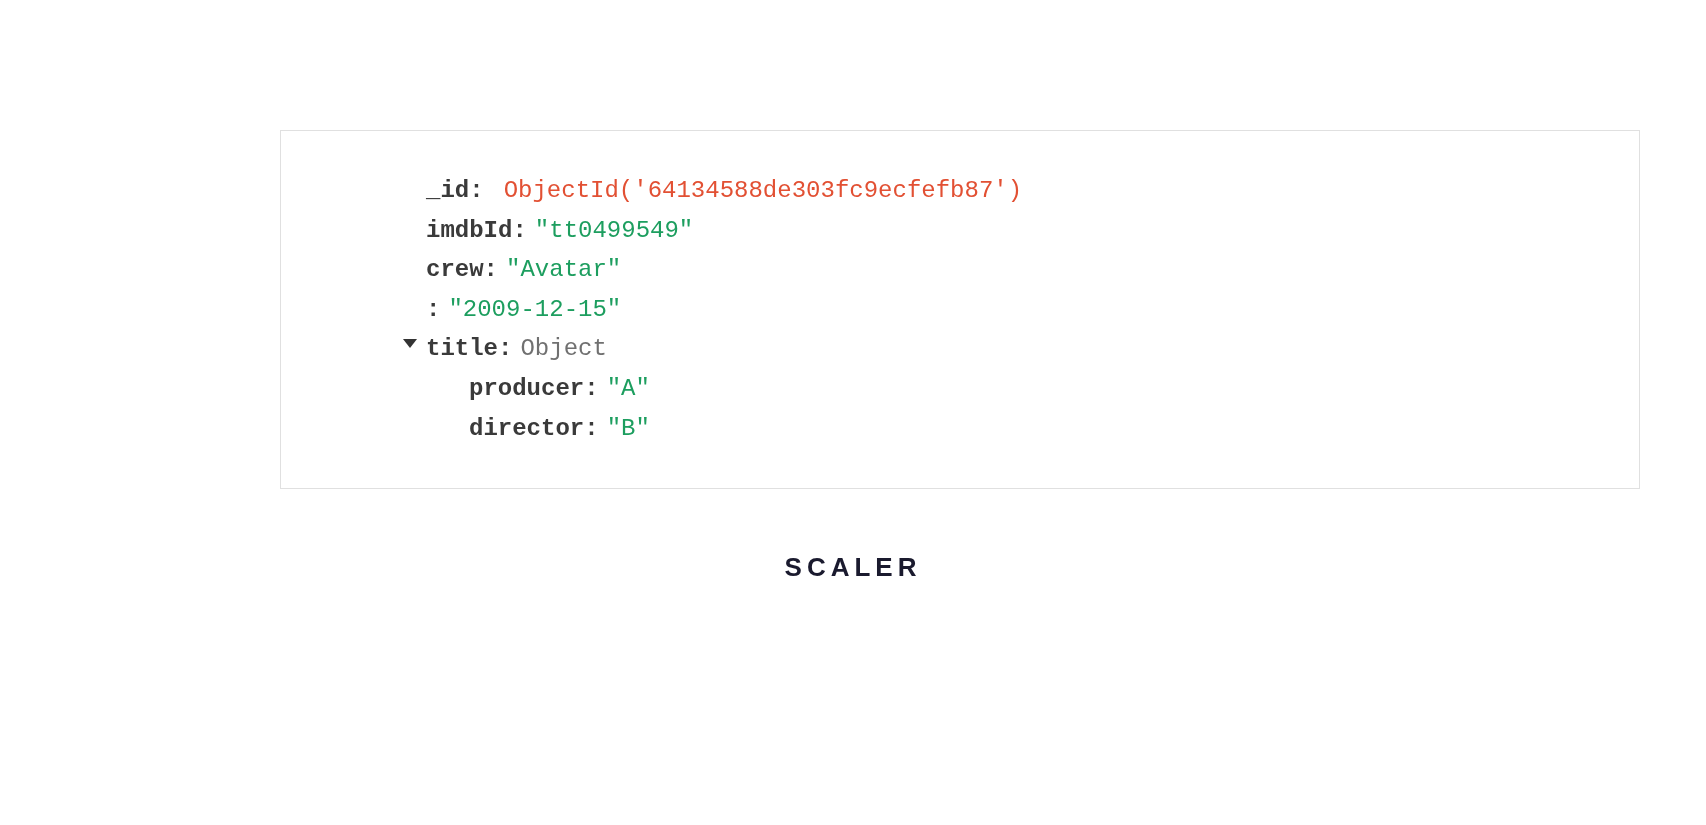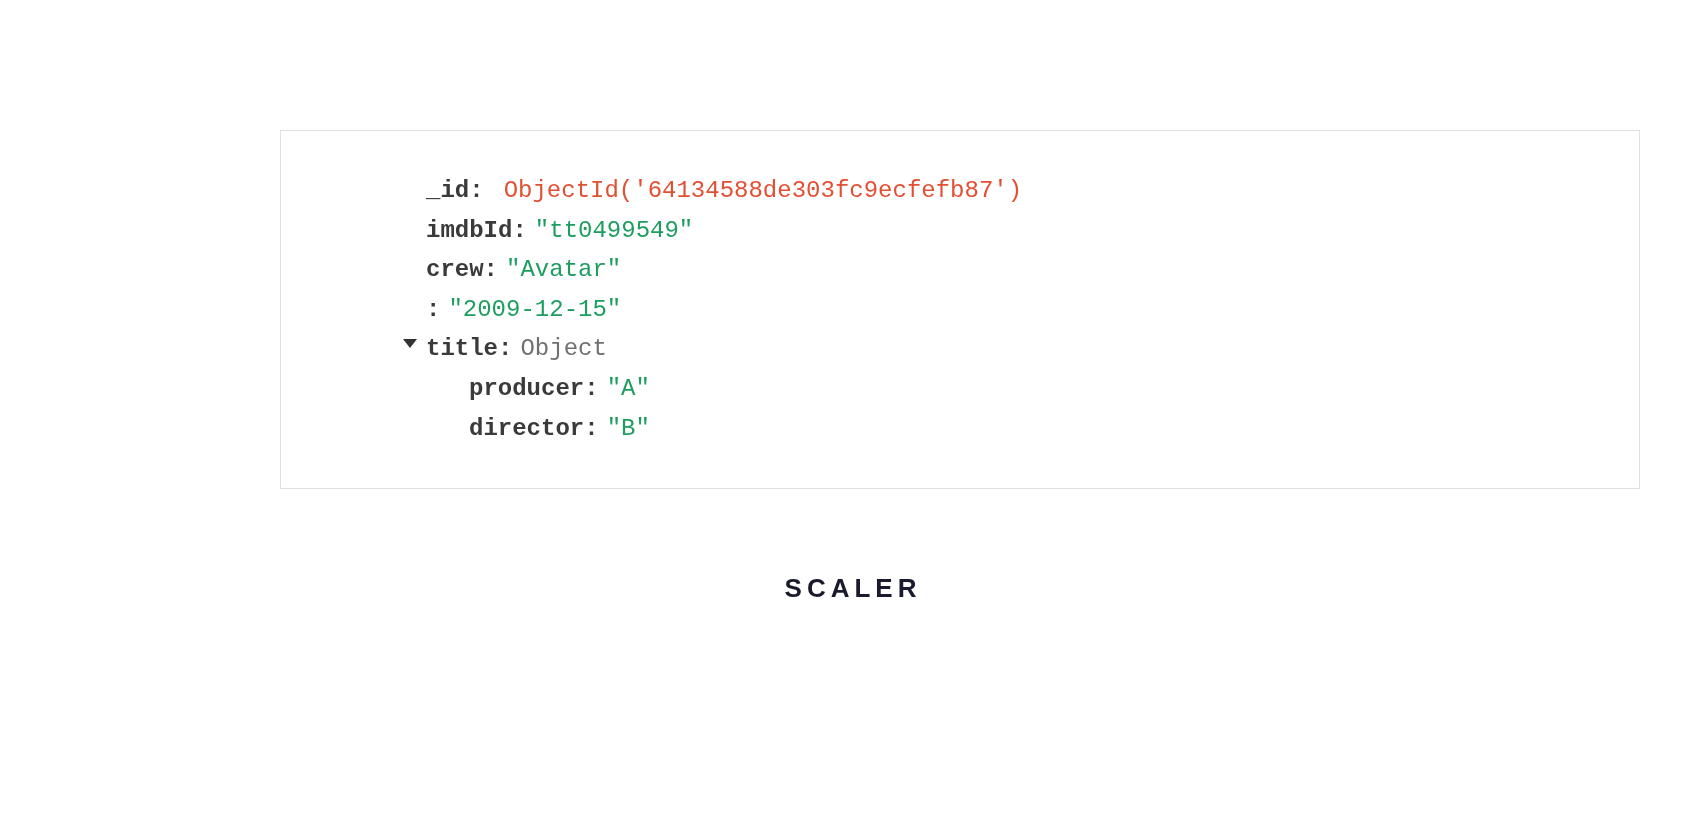--- a/index.html
+++ b/index.html
@@ -64,21 +64,21 @@
     .value-string {
       color: #1d9e5f;
       font-weight: normal;
     }
     .value-type {
       color: #707070;
       font-weight: normal;
     }
     .logo-container {
       position: absolute;
-      top: 573px;
+      top: 552px;
       left: 50%;
       transform: translateX(-50%);
       text-align: left;
     }
     .logo-scaler {
       font-family: Arial, Helvetica, sans-serif;
       font-weight: 900;
       font-size: 26px;
       letter-spacing: 5px;
       color: #1a1a2e;

